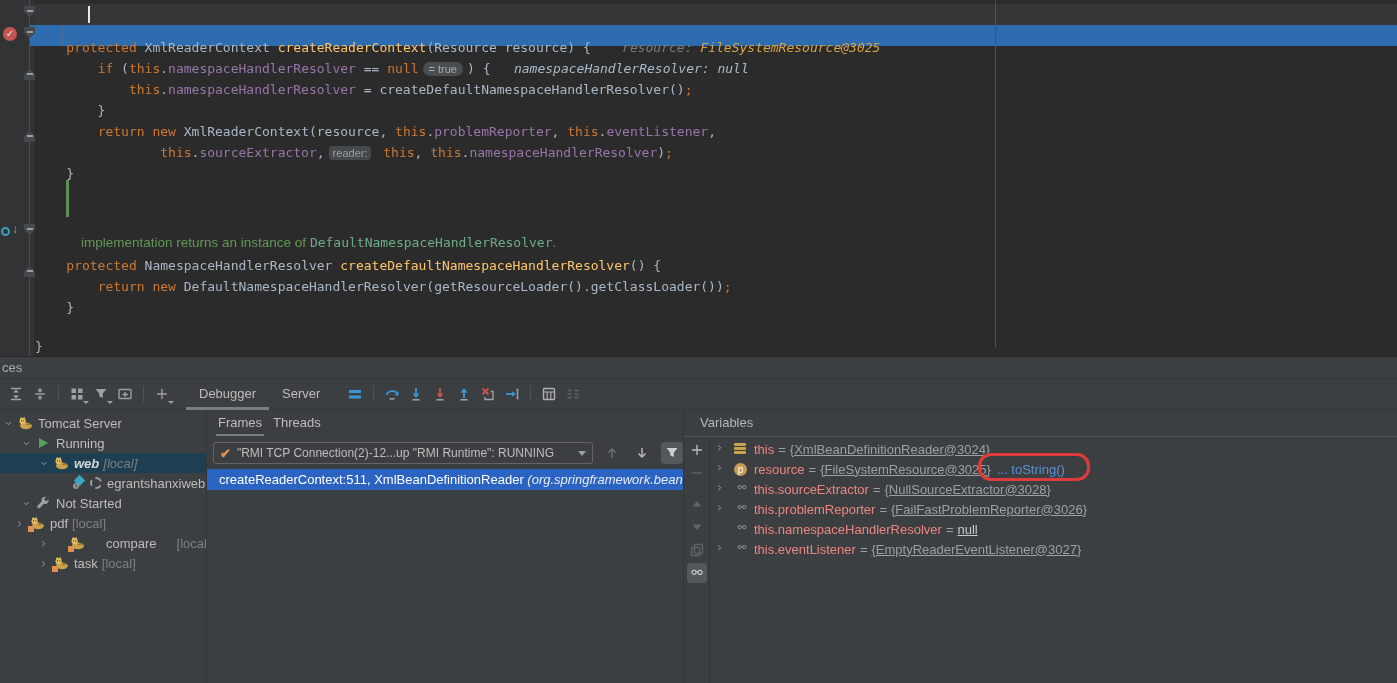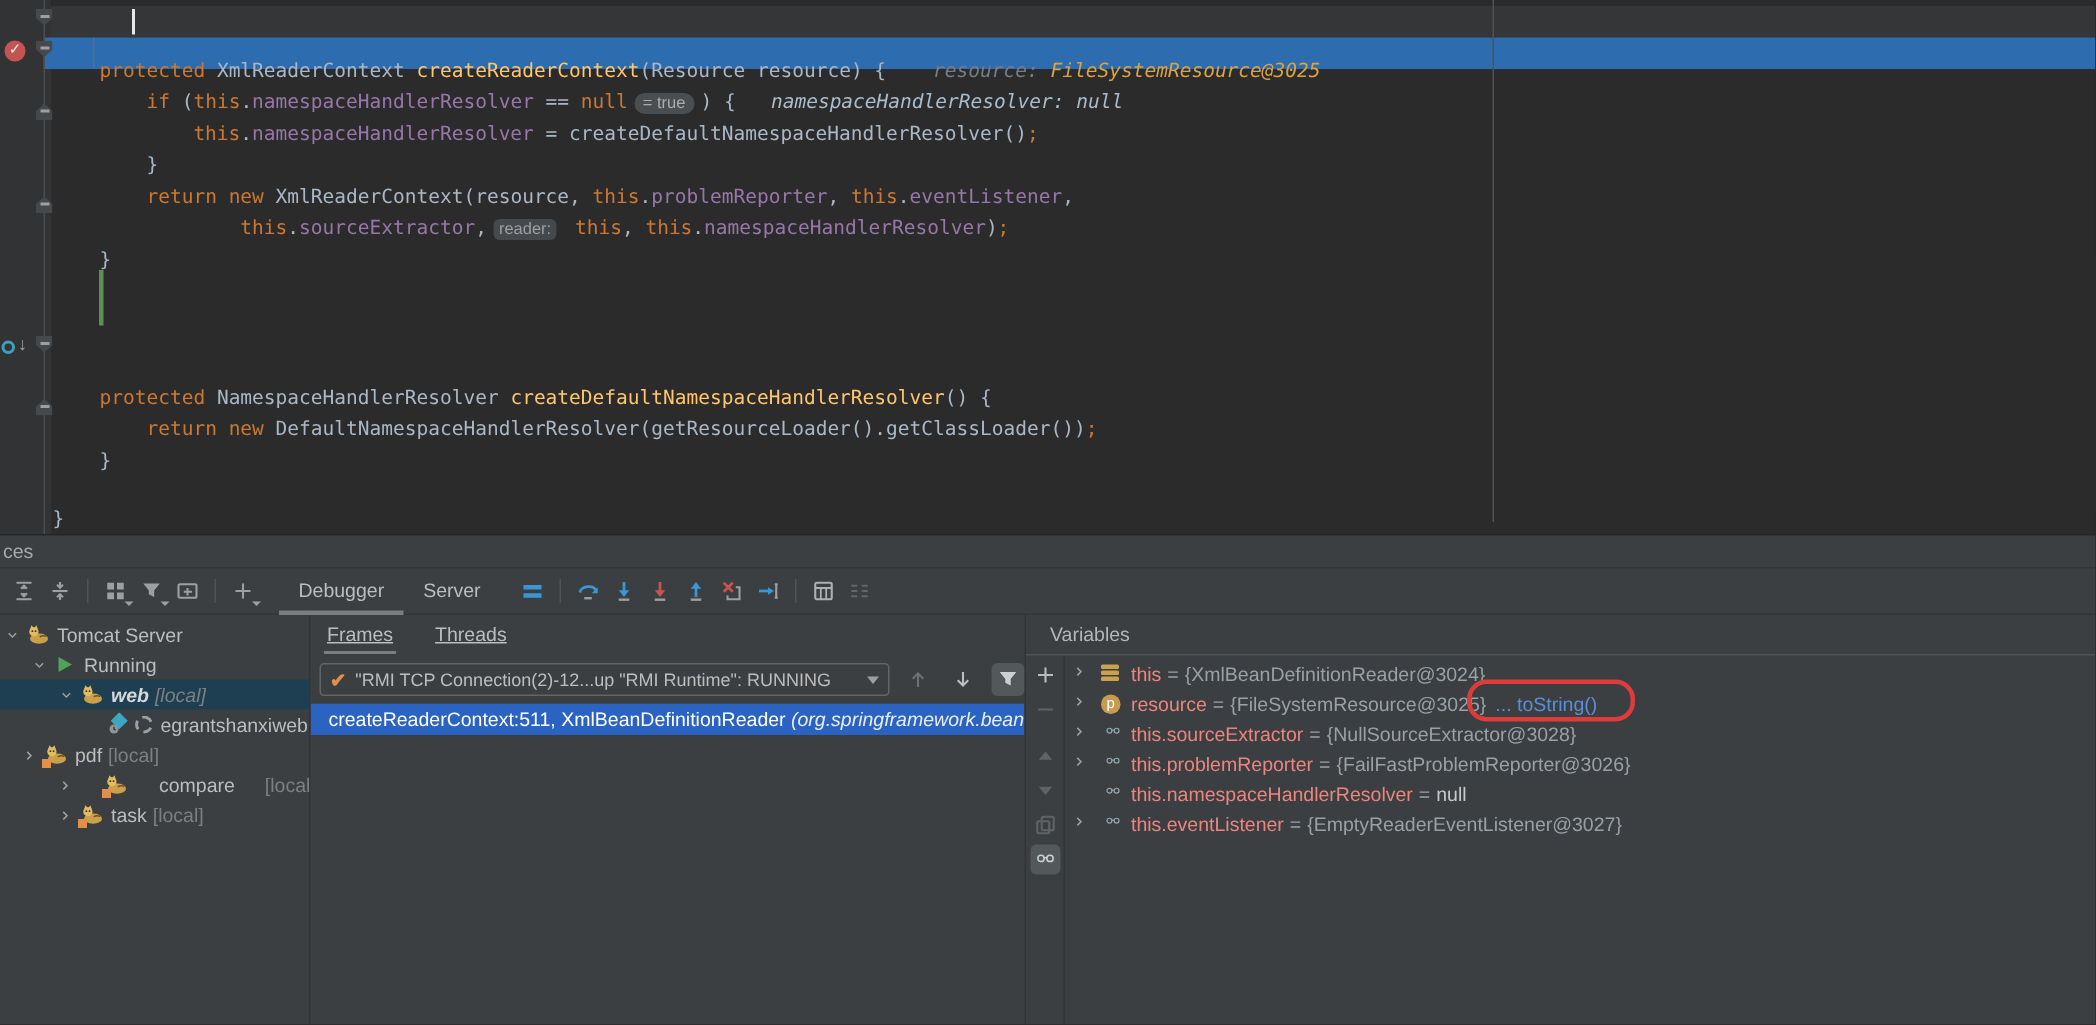--- a/index.html
+++ b/index.html
@@ -72,21 +72,21 @@
   .tree-label.bold { font-weight:bold; color:#d5d8da; }
   .tree-suffix { color:#7c8083; margin-left:4px; }
   .tw-chev { width:8px; height:8px; flex:0 0 8px; margin-right:5px; position:relative; }
   .tw-chev svg { position:absolute; left:0; top:0; }
   .tree-icon { width:16px; height:16px; flex:0 0 16px; position:relative; }
   .badge { position:absolute; left:-1px; bottom:-1px; width:6px; height:6px; background:#e08f4c; }
   .spinner { width:12px; height:12px; border:2px dashed #9aa0a6; border-radius:50%; margin-left:3px; }
 
   
   #frames-panel { width:477px; border-right:1px solid #323537; display:flex; flex-direction:column; overflow:hidden; }
-  #frames-tabs { height:27px; display:flex; align-items:center; padding-left:11px; gap:28px; flex:0 0 27px;text-decoration:underline; }
+  #frames-tabs { height:27px; display:flex; align-items:center; padding-left:11px; gap:11px; flex:0 0 27px; }
   .f-tab { position:relative; height:27px; line-height:26px; color:#bdbdbd; }
   .f-tab.active::after { content:""; position:absolute; left:-2px; right:-2px; bottom:1px; height:2px; background:#7b7e80; }
   #frames-toolbar { height:32px; display:flex; align-items:center; padding-left:6px; flex:0 0 32px; }
   #thread-dropdown { width:384px; height:22px; border:1px solid #646464; border-radius:3px;
                      display:flex; align-items:center; padding:0 6px; gap:6px; overflow:hidden; }
   #thread-dropdown .check { color:#e08f4c; font-size:13px; font-weight:bold; }
   #thread-dropdown .txt { color:#bdbdbd; font-size:12px; white-space:nowrap; overflow:hidden; flex:1; }
   #thread-dropdown .dd { width:0; height:0; border-left:4px solid transparent; border-right:4px solid transparent;
                          border-top:5px solid #9da0a2; }
   .ft-btn { width:22px; height:22px; margin-left:8px; display:flex; align-items:center; justify-content:center;
@@ -108,21 +108,21 @@
             color:#b9bcbe; border-radius:4px; margin-bottom:3px; }
   .ws-btn.dim { color:#606納365; color:#606365; }
   .ws-btn.gap { margin-top:8px; }
   .ws-btn.active { background:#53585b; color:#cdd0d2; }
   #vars-tree { flex:1; position:relative; padding-top:2px; overflow:hidden; }
   .var-row { height:20px; display:flex; align-items:center; white-space:nowrap; overflow:hidden; padding-left:6px; }
   .var-chev { width:10px; flex:0 0 10px; margin-right:8px; }
   .var-icon { width:14px; flex:0 0 14px; margin-right:6px; display:flex; align-items:center; }
   .var-name { color:#ec8580; }
   .var-eq { color:#9aa0a6; padding:0 4px; }
-  .var-val { color:#9aa0a6; }
+  .var-val { color:#9aa0a6;text-decoration:underline; }
   .var-val.null { color:#c6c9cb; }
   .var-link { color:#5a8fd8; margin-left:6px; }
   #annotation-box { position:absolute; left:268px; top:16px; width:112px; height:28px;
                     border:3px solid #e03b3b; border-radius:13px; pointer-events:none; }
 
   
   .i-this { display:inline-block; width:12px; }
   .i-this b { display:block; height:2.5px; background:#c9a24b; margin-bottom:1.5px; border-radius:1px; }
   .i-param { width:13px; height:13px; border-radius:50%; background:#c79c52; color:#fff;
              font-size:10px; line-height:13px; text-align:center; display:inline-block; }
@@ -140,20 +140,21 @@
     <div id="fold-line"></div>
     <div id="indent-guide"></div>
     <div id="code-lines">
         <div class="cl" style="top: 4px; left: 35px;"><span class="s-plain">    </span><span class="s-kw">protected </span><span class="s-plain">XmlReaderContext </span><span class="s-meth">createReaderContext</span><span class="s-plain">(Resource resource) {</span><span class="s-plain">    </span><span class="s-hintl">resource: </span><span class="s-hintv">FileSystemResource@3025</span></div>
         <div class="cl" style="top: 25px; left: 35px;"><span class="s-plain">        </span><span class="s-kw">if </span><span class="s-plain">(</span><span class="s-kw">this</span><span class="s-plain">.</span><span class="s-field">namespaceHandlerResolver</span><span class="s-plain"> == </span><span class="s-kw">null</span><span class="s-chip">= true</span><span class="s-plain">) {</span><span class="s-plain">   </span><span class="s-hintb">namespaceHandlerResolver: null</span></div>
         <div class="cl" style="top: 46px; left: 35px;"><span class="s-plain">            </span><span class="s-kw">this</span><span class="s-plain">.</span><span class="s-field">namespaceHandlerResolver</span><span class="s-plain"> = createDefaultNamespaceHandlerResolver()</span><span class="s-semi">;</span></div>
         <div class="cl" style="top: 67px; left: 35px;"><span class="s-plain">        }</span></div>
         <div class="cl" style="top: 88px; left: 35px;"><span class="s-plain">        </span><span class="s-kw">return </span><span class="s-kw">new </span><span class="s-plain">XmlReaderContext(resource, </span><span class="s-kw">this</span><span class="s-plain">.</span><span class="s-field">problemReporter</span><span class="s-plain">, </span><span class="s-kw">this</span><span class="s-plain">.</span><span class="s-field">eventListener</span><span class="s-plain">,</span></div>
         <div class="cl" style="top: 109px; left: 35px;"><span class="s-plain">                </span><span class="s-kw">this</span><span class="s-plain">.</span><span class="s-field">sourceExtractor</span><span class="s-plain">,</span><span class="s-pchip">reader:</span><span class="s-plain"> </span><span class="s-kw">this</span><span class="s-plain">, </span><span class="s-kw">this</span><span class="s-plain">.</span><span class="s-field">namespaceHandlerResolver</span><span class="s-plain">)</span><span class="s-semi">;</span></div>
         <div class="cl" style="top: 130px; left: 35px;"><span class="s-plain">    }</span></div>
+        <div class="cl" style="top: 199px; left: 81px;"><span class="s-doc">implementation returns an instance of </span><span class="s-doccode">DefaultNamespaceHandlerResolver</span><span class="s-doc">.</span></div>
         <div class="cl" style="top: 222px; left: 35px;"><span class="s-plain">    </span><span class="s-kw">protected </span><span class="s-plain">NamespaceHandlerResolver </span><span class="s-meth">createDefaultNamespaceHandlerResolver</span><span class="s-plain">() {</span></div>
         <div class="cl" style="top: 243px; left: 35px;"><span class="s-plain">        </span><span class="s-kw">return </span><span class="s-kw">new </span><span class="s-plain">DefaultNamespaceHandlerResolver(getResourceLoader().getClassLoader())</span><span class="s-semi">;</span></div>
         <div class="cl" style="top: 264px; left: 35px;"><span class="s-plain">    }</span></div>
         <div class="cl" style="top: 303px; left: 35px;"><span class="s-plain">}</span></div>
       </div>
     <div id="margin-guide"></div>
     <div id="doc-bar"></div>
     <div id="caret"></div>
     <div id="breakpoint">✓</div>
     <div id="override-marker">
@@ -377,20 +378,33 @@
             <span class="tree-icon">
               <svg width="16" height="16" viewBox="0 0 16 16" fill="none">
                 <rect x="4.5" y="1.5" width="8" height="8" transform="rotate(45 8.5 5.5)" fill="#3ba7c4"></rect>
                 <circle cx="5" cy="11" r="3" fill="#8f9496"></circle>
                 <path d="M5 9.5V11l1.2.8" stroke="#3c3f41" stroke-width="1"></path>
               </svg>
             </span>
             <span class="spinner"></span>
             <span class="tree-label">egrantshanxiweb</span>
           </div>
+          <div class="tree-row" style="padding-left: 22px;">
+            <span class="tw-chev" style="transform: rotate(90deg); top: 1px;">
+              <svg width="10" height="10" viewBox="0 0 16 16" fill="none">
+                <path d="M3.5 2l4 4-4 4" stroke="#9da0a2" stroke-width="1.6" fill="none"></path>
+              </svg>
+            </span>
+            <span class="tree-icon">
+              <svg width="16" height="16" viewBox="0 0 16 16" fill="none">
+                <path d="M13.5 4.2a3.6 3.6 0 01-4.6 4.6L5 12.7a1.6 1.6 0 01-2.3-2.3l3.9-3.9a3.6 3.6 0 014.6-4.6L9 4.1l2.3 2.3 2.2-2.2z" fill="#9da0a2"></path>
+              </svg>
+            </span>
+            <span class="tree-label">Not Started</span>
+          </div>
           <div class="tree-row" style="padding-left: 16px;">
             <span class="tw-chev" style="top: 1px;">
               <svg width="10" height="10" viewBox="0 0 16 16" fill="none">
                 <path d="M3.5 2l4 4-4 4" stroke="#9da0a2" stroke-width="1.6" fill="none"></path>
               </svg>
             </span>
             <span class="tree-icon">
               <svg width="16" height="16" viewBox="0 0 16 16" fill="none">
                 <ellipse cx="9" cy="10.8" rx="6" ry="3.4" fill="#caa04a"></ellipse>
                 <path d="M3 4.6L4 1.8l1.6 2M8.2 4.6L7.3 1.8 5.7 3.8" fill="#e3bc62"></path>

